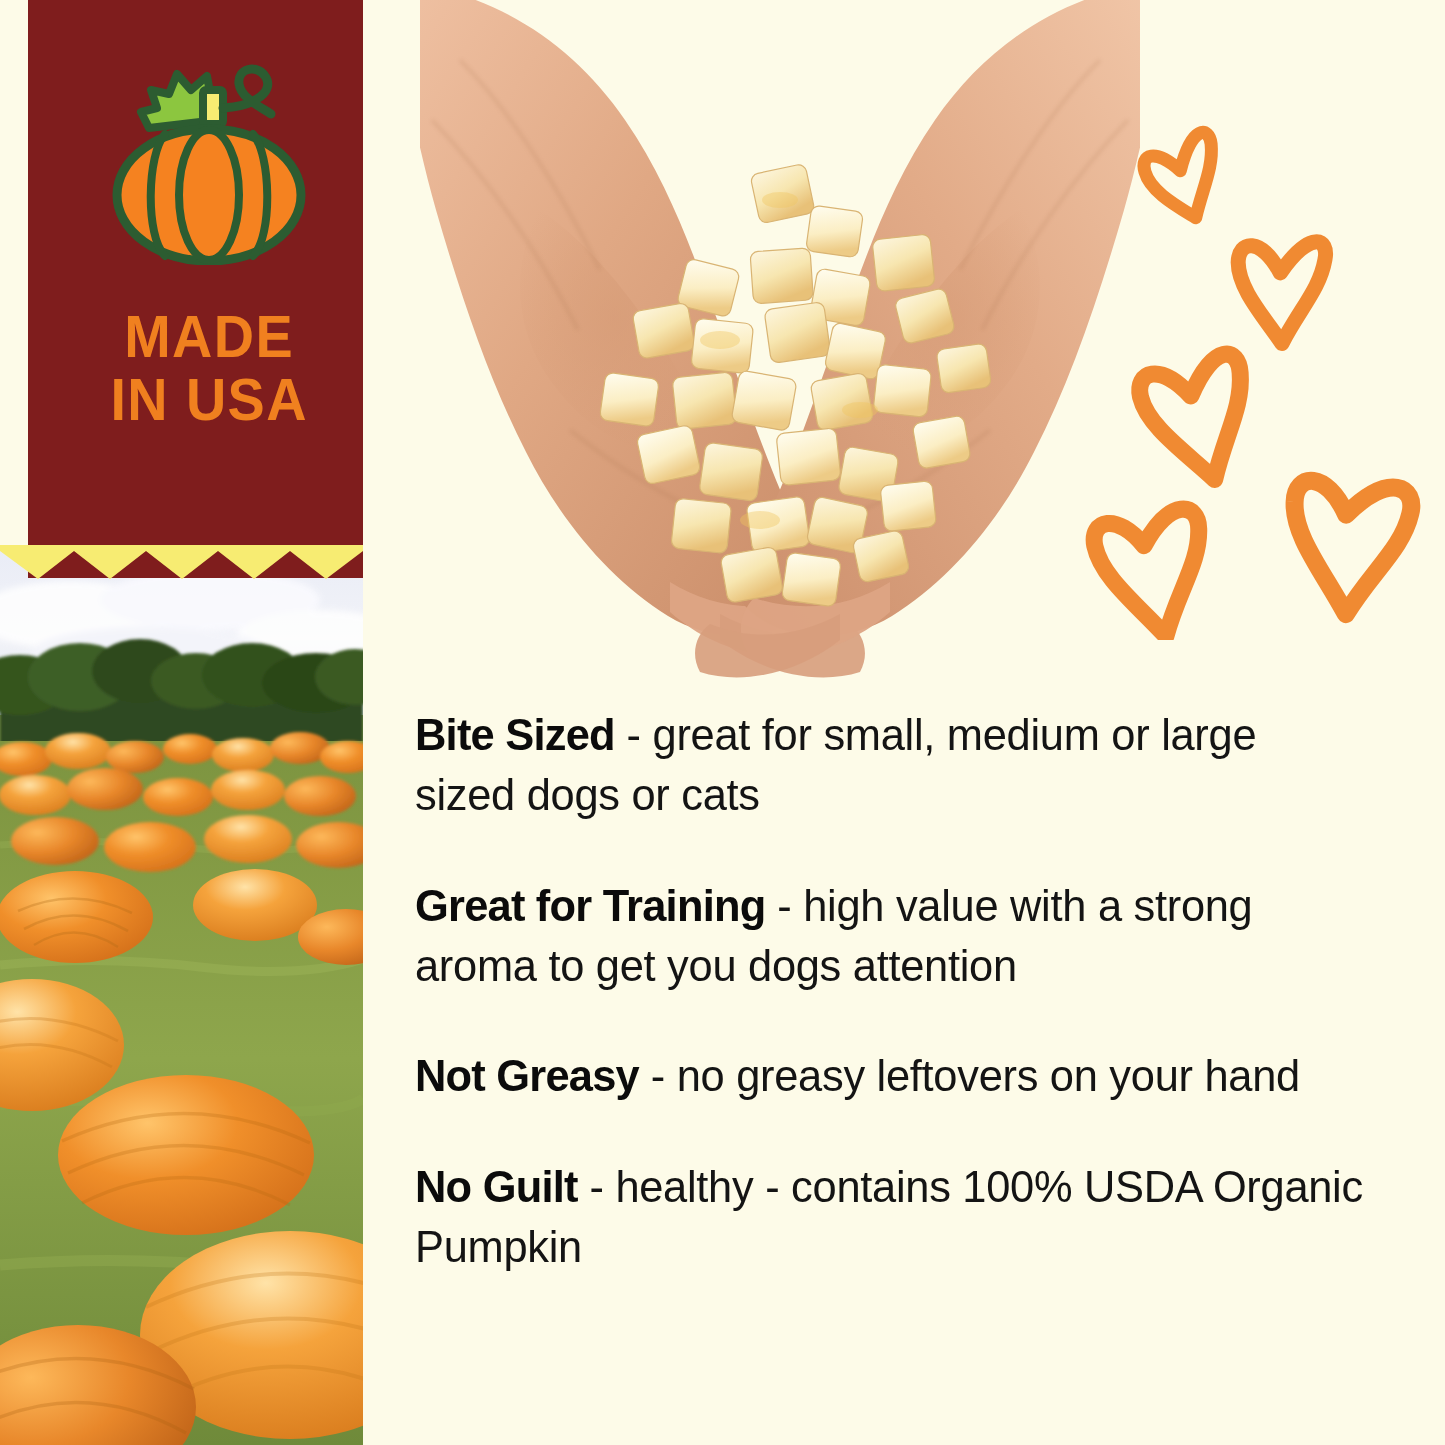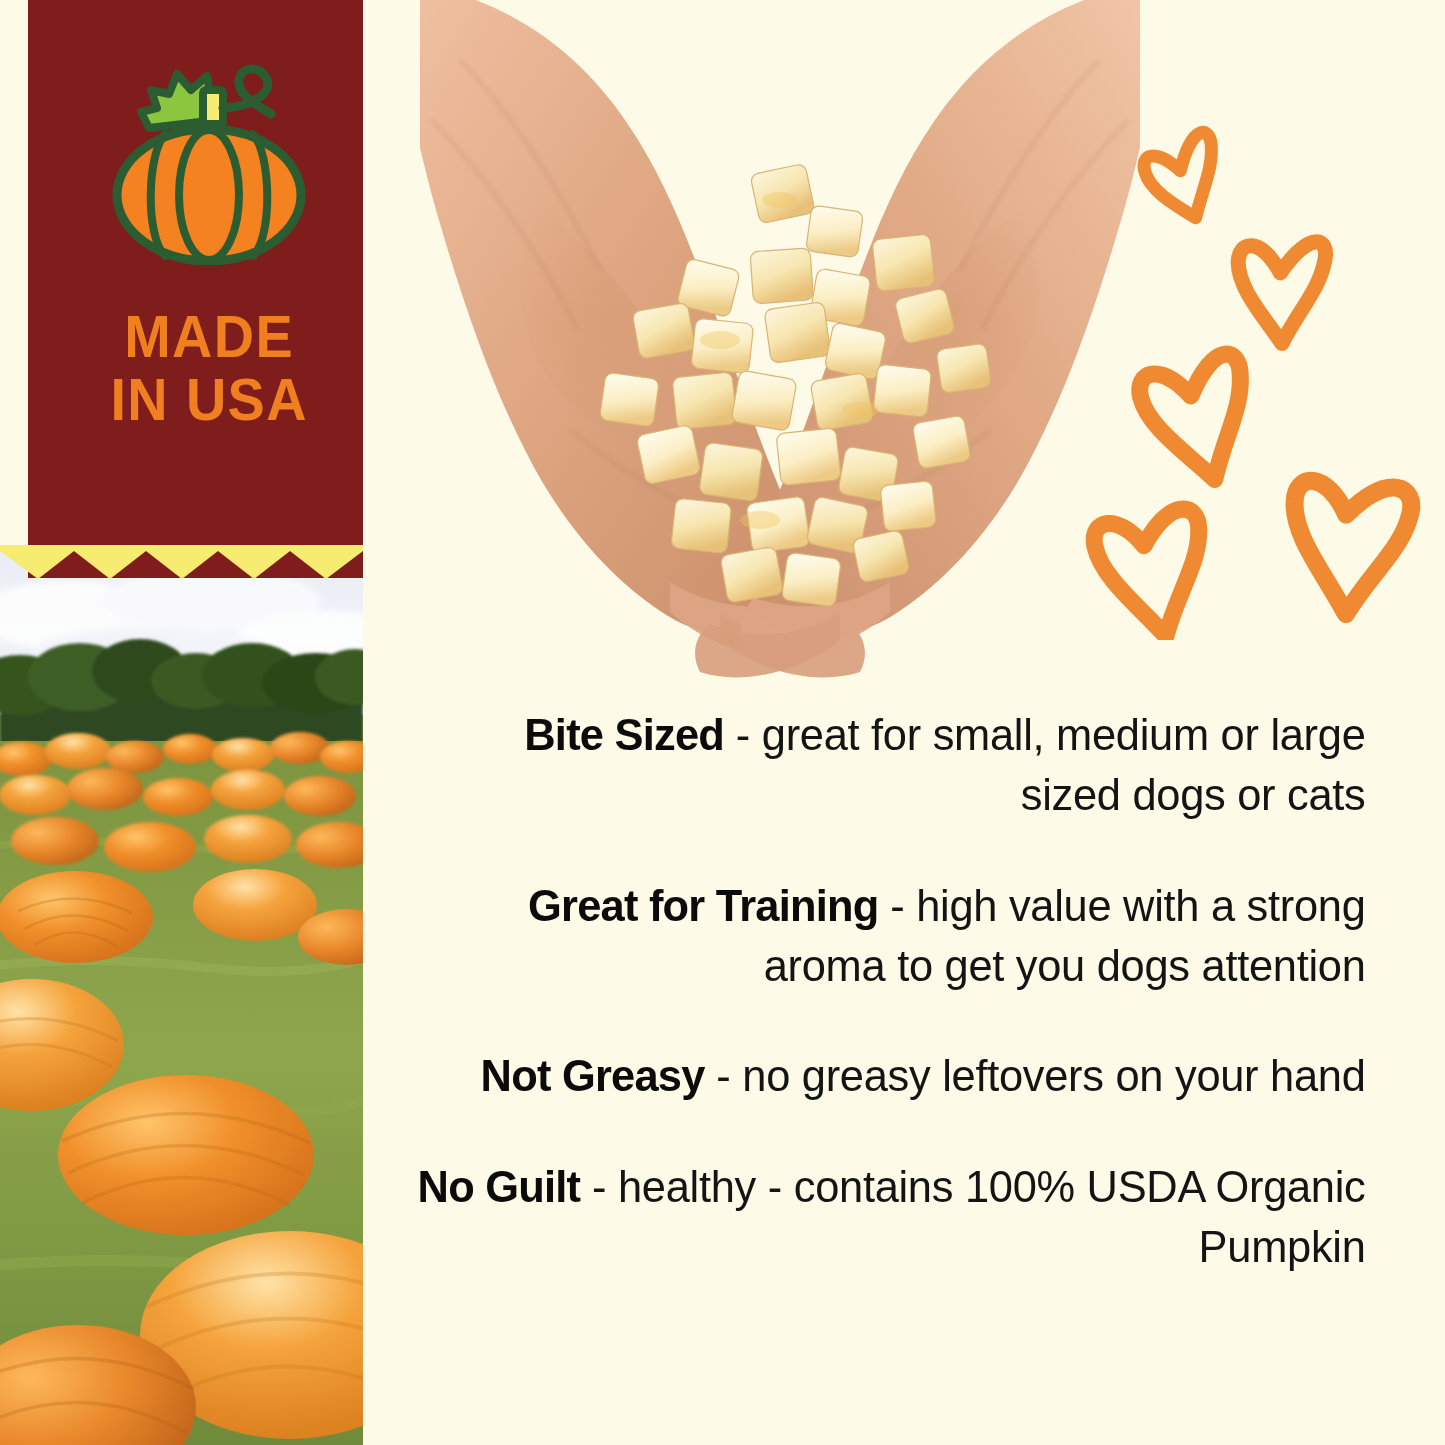--- a/index.html
+++ b/index.html
@@ -103,21 +103,20 @@
   }
   .hearts-layer svg{ display:block; width:360px; height:545px; }
 
   
   .features{
     position:absolute;
     left:415px;
     top:705px;
     width:985px;
     z-index:5;
-    text-align:right;
   }
   .feature{
     margin-bottom:51px;
     font-family:"Liberation Sans", sans-serif;
     font-size:45px;
     line-height:1.33;
     color:#141414;
     letter-spacing:-0.3px;
     transform:scaleX(0.965);
     transform-origin:left center;

